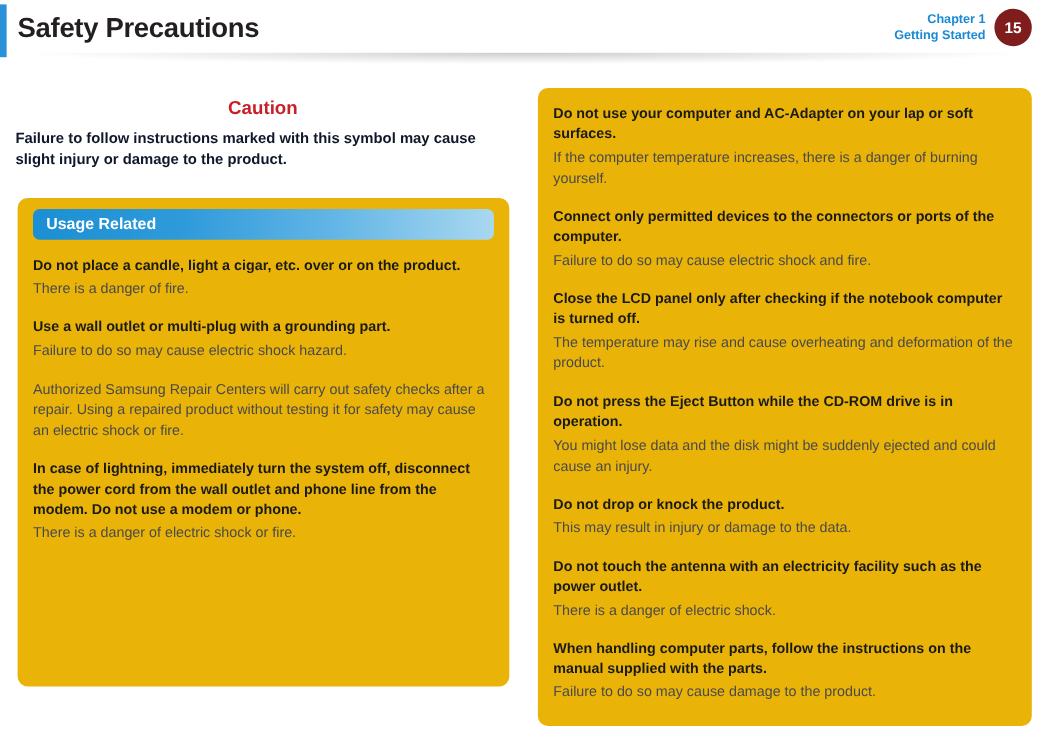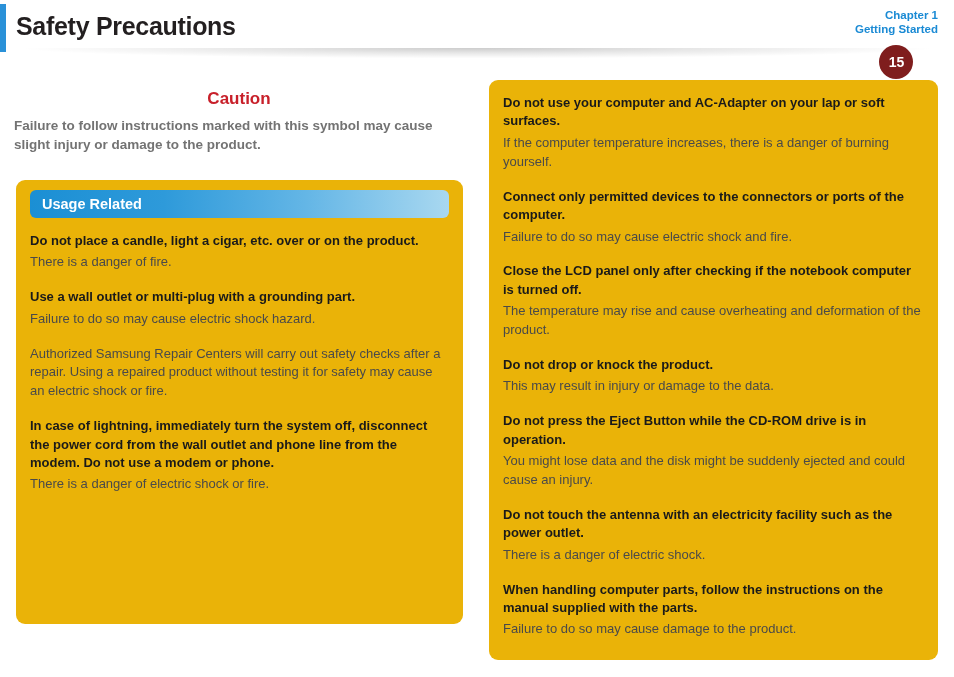--- a/index.html
+++ b/index.html
@@ -43,21 +43,20 @@
     letter-spacing: -0.3px;
     white-space: nowrap;
   }
   .header-right {
     position: absolute;
     right: 16px;
     top: 4px;
     display: flex;
     align-items: center;
     gap: 8px;
-    flex-direction: column;
   }
   .chapter-block {
     text-align: right;
     line-height: 1.25;
   }
   .chapter-line {
     font-size: 11.5px;
     font-weight: bold;
     color: #1a8ad4;
     white-space: nowrap;
@@ -103,21 +102,21 @@
   .caution-icon { display: block; }
   .caution-label {
     font-size: 17px;
     font-weight: bold;
     color: #c8202a;
   }
   .caution-text {
     margin-top: 8px;
     font-size: 13.5px;
     font-weight: bold;
-    color: #737373;
+    color: #0f172a;
     line-height: 1.42;
     width: 440px;
   }
 
   
   .panel {
     position: absolute;
     background: #eab308;
     border-radius: 9px;
     box-sizing: border-box;
@@ -225,28 +224,28 @@
   </div>
   <div class="item">
     <div class="item-heading">Connect only permitted devices to the connectors or ports of the computer.</div>
     <div class="item-body">Failure to do so may cause electric shock and fire.</div>
   </div>
   <div class="item">
     <div class="item-heading">Close the LCD panel only after checking if the notebook computer is turned off.</div>
     <div class="item-body">The temperature may rise and cause overheating and deformation of the product.</div>
   </div>
   <div class="item">
+    <div class="item-heading">Do not press the Eject Button while the CD-ROM drive is in operation.</div>
+    <div class="item-body">You might lose data and the disk might be suddenly ejected and could cause an injury.</div>
+  </div>
+  <div class="item">
     <div class="item-heading">Do not drop or knock the product.</div>
     <div class="item-body">This may result in injury or damage to the data.</div>
   </div>
   <div class="item">
-    <div class="item-heading">Do not press the Eject Button while the CD-ROM drive is in operation.</div>
-    <div class="item-body">You might lose data and the disk might be suddenly ejected and could cause an injury.</div>
-  </div>
-  <div class="item">
     <div class="item-heading">Do not touch the antenna with an electricity facility such as the power outlet.</div>
     <div class="item-body">There is a danger of electric shock.</div>
   </div>
   <div class="item">
     <div class="item-heading">When handling computer parts, follow the instructions on the manual supplied with the parts.</div>
     <div class="item-body">Failure to do so may cause damage to the product.</div>
   </div>
 </div>
 
 </body></html>

